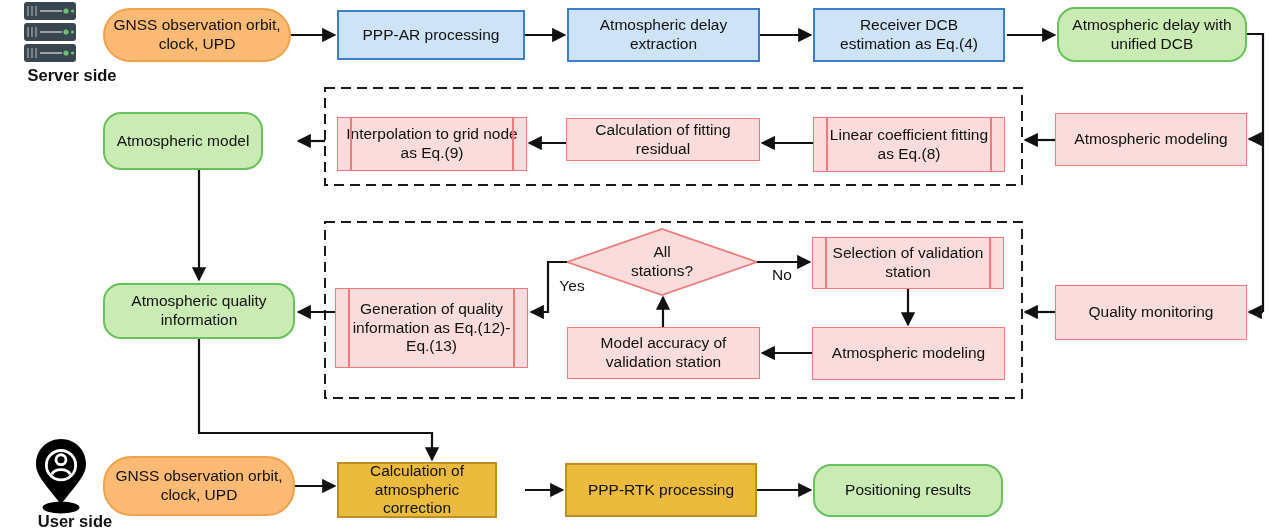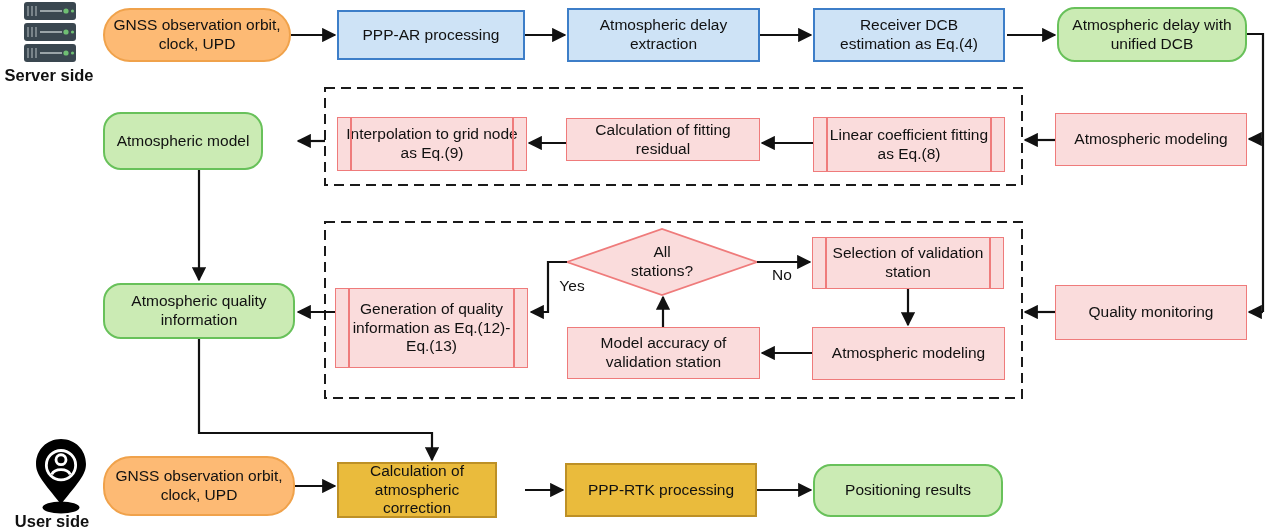--- a/index.html
+++ b/index.html
@@ -17,21 +17,21 @@
   .blue{background:#CEE3F6;border:2px solid #3D7EC8;}
   .green{background:#CBEBB4;border:2px solid #68C15A;border-radius:18px;text-align:center;}
   .pink{background:#FADCDC;border:1.8px solid #EF7B7B;}
   .pink.bars::before,.pink.bars::after{
     content:"";position:absolute;top:0;bottom:0;width:1.8px;background:#EF7B7B;
   }
   .pink.bars::before{left:12px;}
   .pink.bars::after{right:12px;}
   .gold{background:#EABB3C;border:2px solid #BD9026;}
   .side-label{
-    position:absolute;font-weight:bold;font-size:16.5px;text-align:center;z-index:2;
+    position:absolute;font-weight:bold;font-size:16.5px;text-align:center;z-index:2;margin-left:23px;
   }
   .branch-label{
     position:absolute;font-size:15.5px;z-index:4;text-align:center;
   }
   .diamond-label{
     position:absolute;left:627px;top:243px;width:70px;z-index:4;
     font-size:15.5px;text-align:center;line-height:1.2;
   }
   .icon{position:absolute;z-index:2;}
 </style>

